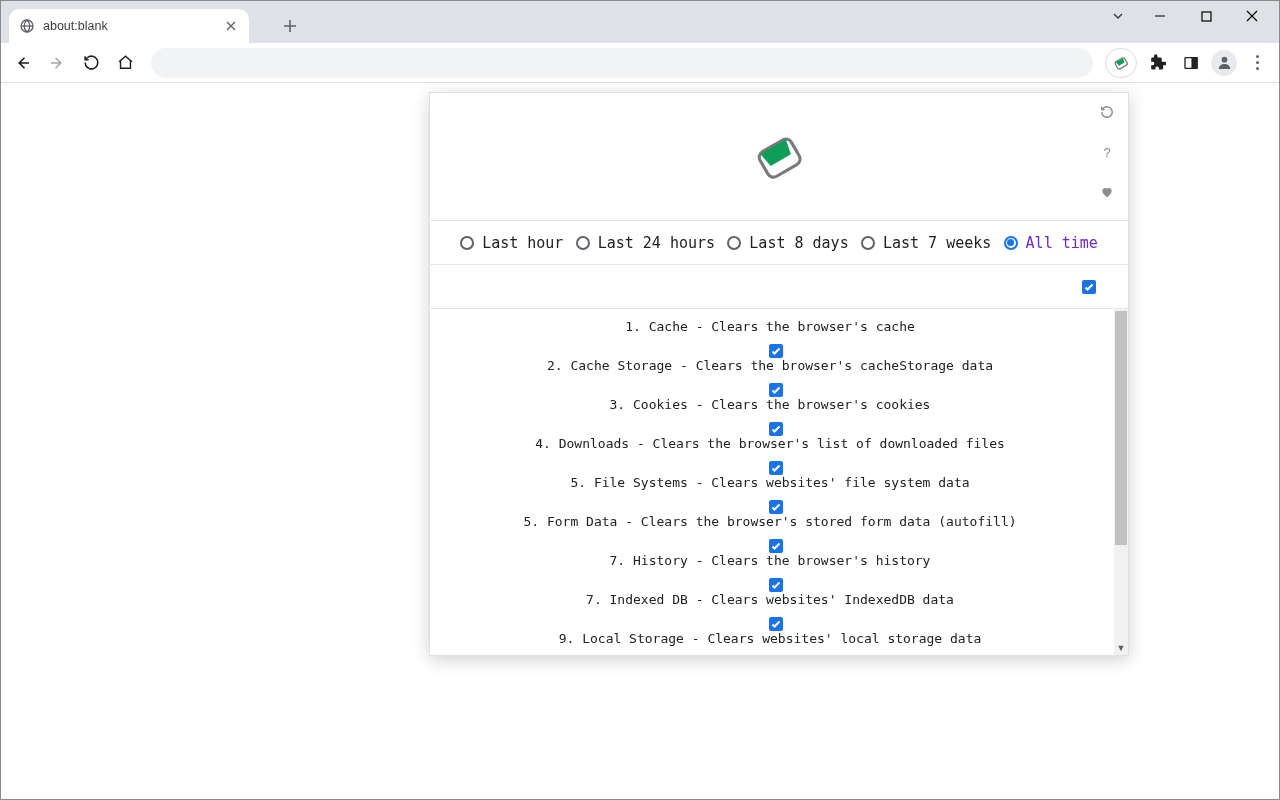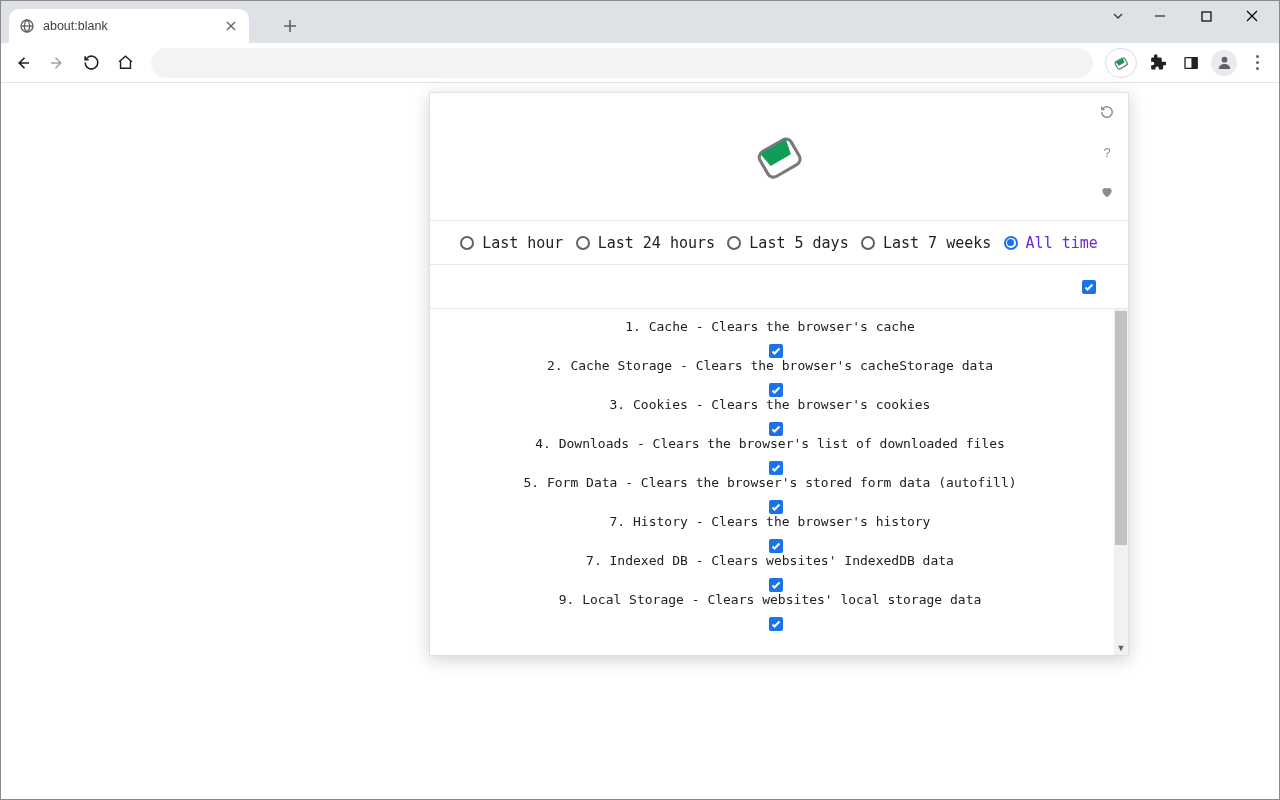--- a/index.html
+++ b/index.html
@@ -322,21 +322,21 @@
         <div class="radio-opt">
           <span class="radio"></span>
           <span>Last hour</span>
         </div>
         <div class="radio-opt">
           <span class="radio"></span>
           <span>Last 24 hours</span>
         </div>
         <div class="radio-opt">
           <span class="radio"></span>
-          <span>Last 5 days</span>
+          <span>Last 8 days</span>
         </div>
         <div class="radio-opt">
           <span class="radio"></span>
           <span>Last 7 weeks</span>
         </div>
         <div class="radio-opt">
           <span class="radio selected"></span>
           <span style="color: #6d28d9;">All time</span>
         </div>
       </div>
@@ -377,20 +377,28 @@
           </div>
           <div class="item">
             <span class="label">4. Downloads - Clears the browser's list of downloaded files</span>
             <span class="cbx">
               <svg width="10" height="10" viewBox="0 0 10 10" stroke="#fff" stroke-width="2" fill="none">
                 <path d="M1.5 5.5l2 2 5-5"></path>
               </svg>
             </span>
           </div>
           <div class="item">
+            <span class="label">5. File Systems - Clears websites' file system data</span>
+            <span class="cbx">
+              <svg width="10" height="10" viewBox="0 0 10 10" stroke="#fff" stroke-width="2" fill="none">
+                <path d="M1.5 5.5l2 2 5-5"></path>
+              </svg>
+            </span>
+          </div>
+          <div class="item">
             <span class="label">5. Form Data - Clears the browser's stored form data (autofill)</span>
             <span class="cbx">
               <svg width="10" height="10" viewBox="0 0 10 10" stroke="#fff" stroke-width="2" fill="none">
                 <path d="M1.5 5.5l2 2 5-5"></path>
               </svg>
             </span>
           </div>
           <div class="item">
             <span class="label">7. History - Clears the browser's history</span>
             <span class="cbx">

